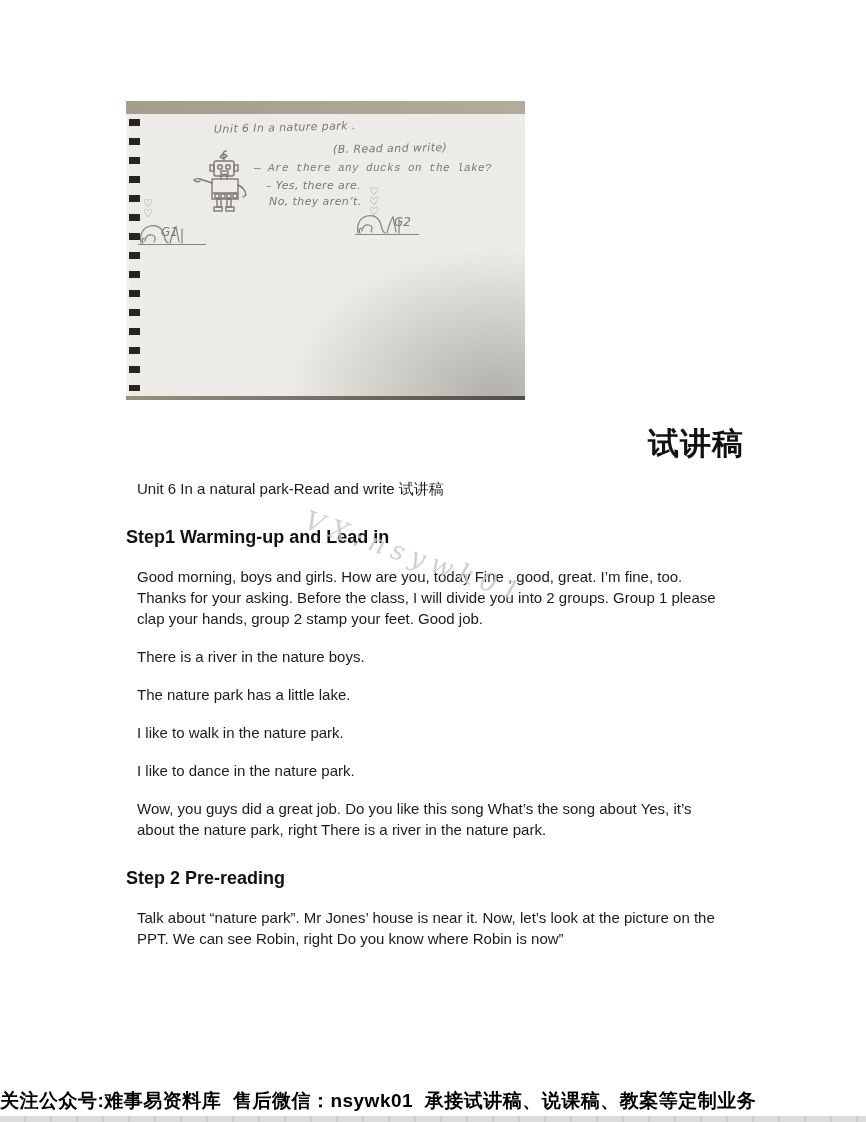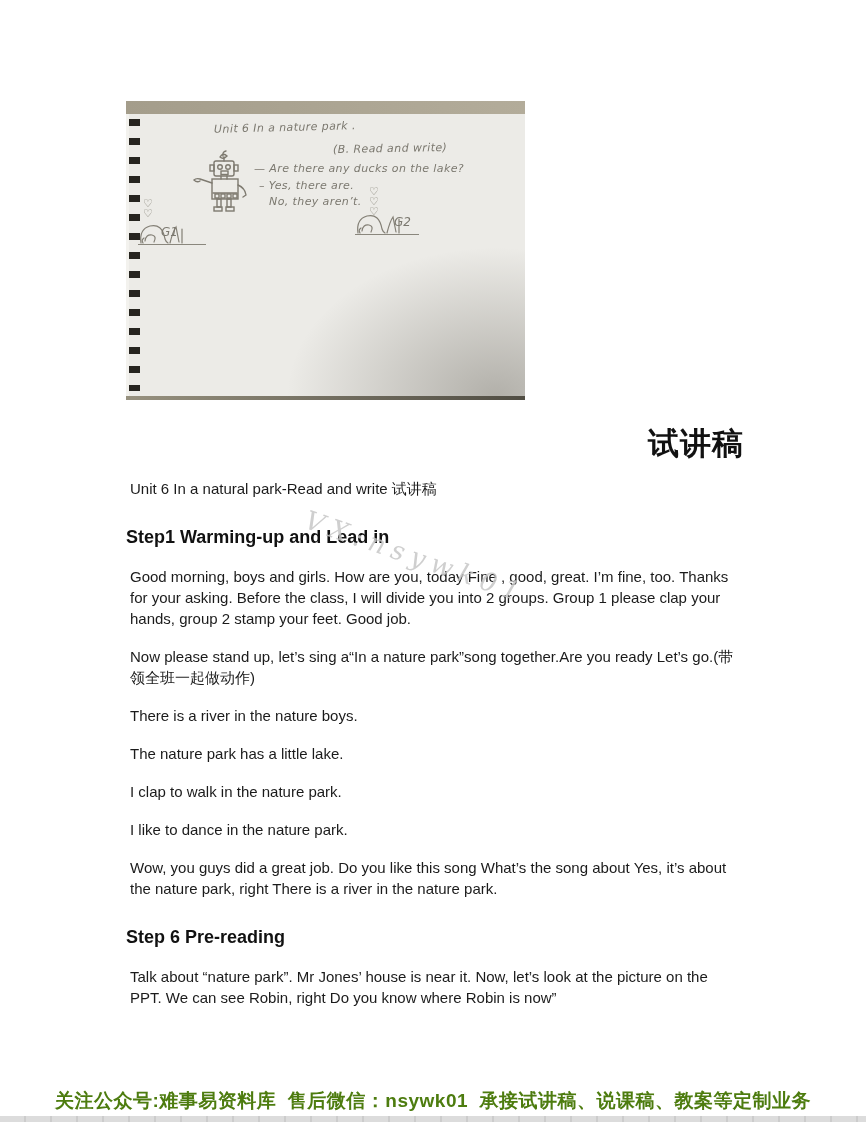--- a/index.html
+++ b/index.html
@@ -19,48 +19,48 @@
   .paper-edge{position:absolute;left:0;top:13px;bottom:4px;width:3px;background:#f3f2ee;}
   .spiral{position:absolute;left:3px;top:18px;width:11px;height:272px;
          background:repeating-linear-gradient(180deg,#26241f 0 7px,rgba(0,0,0,0) 7px 19px);}
   .photo-shadow{position:absolute;right:0;bottom:4px;width:240px;height:150px;
          background:radial-gradient(ellipse at 88% 100%,rgba(84,80,70,.38),rgba(84,80,70,0) 70%);}
 
   .hw{position:absolute;font-family:"DejaVu Sans",sans-serif;font-style:italic;
       color:#7b786f;font-size:11px;letter-spacing:.4px;white-space:nowrap;}
   .hw-title{left:88px;top:20px;transform:rotate(-1.5deg);}
   .hw-sub{left:207px;top:41px;transform:rotate(-1deg);}
-  .hw-l1{left:128px;top:61px;}
-  .hw-l2{left:133px;top:78px;}
+  .hw-l1{left:128px;top:61px;font-family:Liberation Mono, monospace;}
+  .hw-l2{left:140px;top:78px;}
   .hw-l3{left:143px;top:94px;}
 
   .robot{position:absolute;left:64px;top:48px;}
   .doodle-svg{position:absolute;}
   .hearts{position:absolute;color:#8a877d;font-size:11px;line-height:10px;
           white-space:pre;text-align:center;font-style:normal;}
   .g-label{position:absolute;font-family:"DejaVu Sans",sans-serif;font-style:italic;
           color:#7b786f;font-size:12px;}
   .dd-underline{position:absolute;height:1px;background:#8a877d;}
 
   
   .content{position:absolute;left:126px;top:425px;width:618px;}
   .content h1{font-family:"DejaVu Serif",serif;font-size:31px;font-weight:bold;
               margin:0;line-height:36px;letter-spacing:1px;color:#111;text-align:right;}
   .doc-subtitle{font-size:15px;line-height:20px;margin:29px 0 0;}
   .content h2{font-size:18px;font-weight:bold;margin:26px 0 0;line-height:24px;color:#111;}
-  .content p{font-size:15px;line-height:21px;margin:17px 4px 0;}
+  .content p{font-size:15px;line-height:21px;margin:17px 11px 0;}
 
   .watermark{position:absolute;left:306px;top:504px;transform:rotate(19deg);
              transform-origin:0 50%;font-family:"DejaVu Serif",serif;font-style:italic;
              font-size:26px;letter-spacing:7px;color:#c7c7c7;opacity:.85;
              pointer-events:none;white-space:nowrap;}
 
   
-  .footer{position:absolute;left:0;right:0;bottom:8px;text-align:center;
-          font-weight:bold;font-size:19px;color:#4d7c0f;white-space:pre;
+  .footer{position:absolute;left:0;right:0;bottom:8px;
+          font-weight:bold;font-size:19px;color:#000000;white-space:pre;
           letter-spacing:.5px;}
   .bottom-bar{position:absolute;left:0;bottom:0;width:100%;height:6px;
           background:repeating-linear-gradient(90deg,#dcdcdc 0 24px,#cccccc 24px 26px);}
 </style>
 </head>
 <body>
 
 <div>
 
   <div class="photo">
@@ -133,28 +133,27 @@
     <div class="photo-shadow"></div>
     <div class="table-bottom"></div>
   </div>
 
   <div class="content">
     <h1>试讲稿</h1>
     <p class="doc-subtitle">Unit 6 In a natural park-Read and write 试讲稿</p>
 
     <h2>Step1 Warming-up and Lead in</h2>
     <p>Good morning, boys and girls. How are you, today Fine , good, great. I’m fine, too. Thanks for your asking. Before the class, I will divide you into 2 groups. Group 1 please clap your hands, group 2 stamp your feet. Good job.</p>
-    <p>Now please stand up, let’s sing a“In a nature park”song together.Are you ready Let’s go.(带领全班一起做动作)</p>
     <p>There is a river in the nature boys.</p>
     <p>The nature park has a little lake.</p>
-    <p>I clap to walk in the nature park.</p>
+    <p>I like to walk in the nature park.</p>
     <p>I like to dance in the nature park.</p>
     <p>Wow, you guys did a great job. Do you like this song What’s the song about Yes, it’s about the nature park, right There is a river in the nature park.</p>
 
-    <h2>Step 6 Pre-reading</h2>
+    <h2>Step 2 Pre-reading</h2>
     <p>Talk about “nature park”. Mr Jones’ house is near it. Now, let’s look at the picture on the PPT. We can see Robin, right Do you know where Robin is now”</p>
   </div>
 
   <div class="watermark">VX:nsywk01</div>
 
   <div class="footer">关注公众号:难事易资料库  售后微信：nsywk01  承接试讲稿、说课稿、教案等定制业务</div>
   <div class="bottom-bar"></div>
 
 </div>
 

